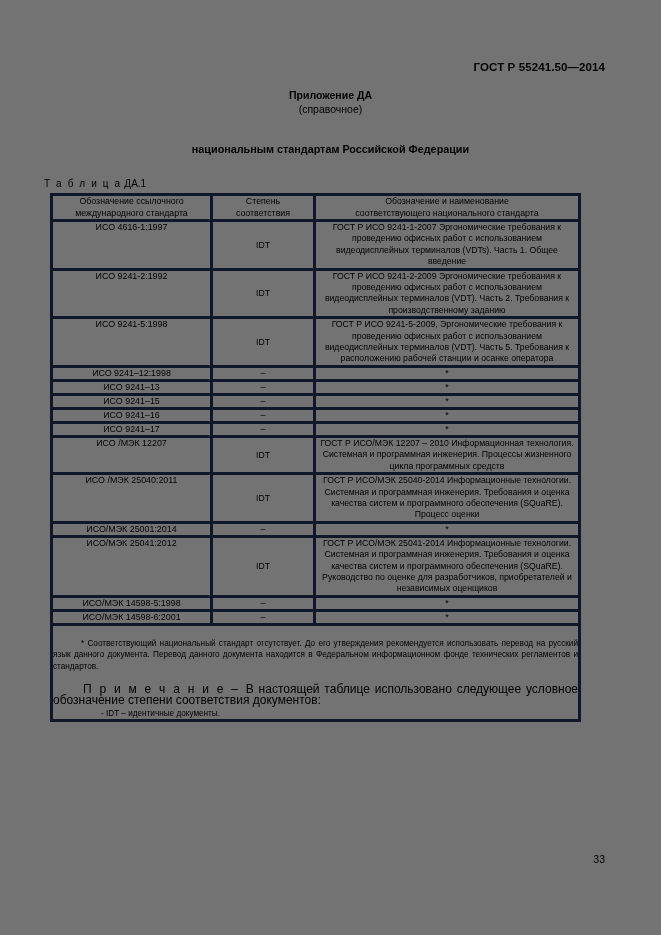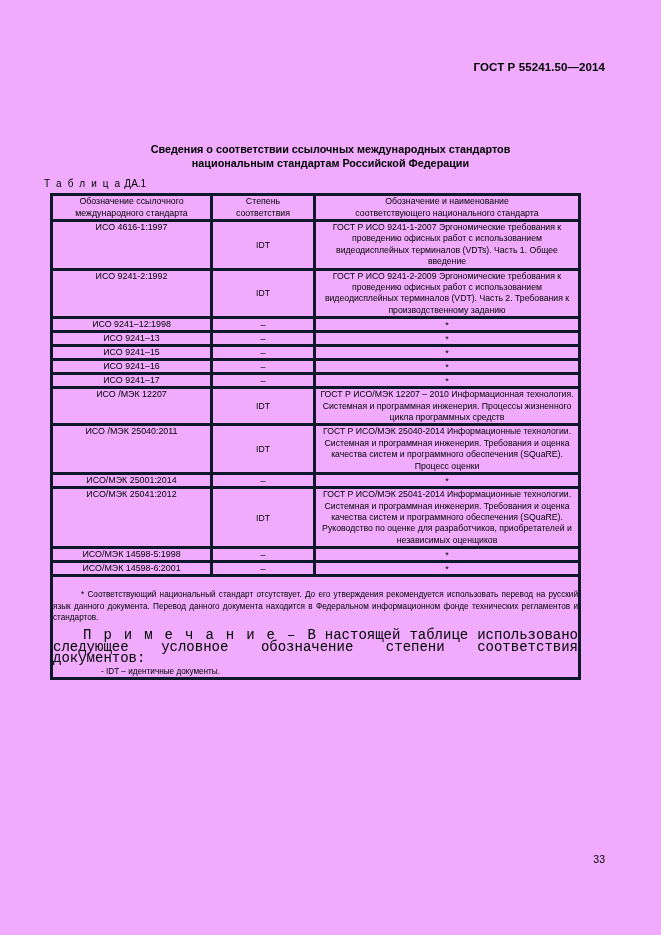--- a/index.html
+++ b/index.html
@@ -8,21 +8,21 @@
     background: #ffffff;
   }
   body {
     font-family: "Liberation Sans", sans-serif;
     color: #000000;
   }
   .page {
     position: relative;
     width: 661px;
     height: 935px;
-    background: #f0abfc;
+    background: #737373;
     overflow: hidden;
     box-sizing: border-box;
   }
 
   
   .doc-header {
     position: absolute;
     top: 61px;
     right: 56px;
     font-size: 11.5px;
@@ -155,26 +155,25 @@
     padding: 4px 6px 6px 6px;
   }
   .foot-p {
     font-size: 8.2px;
     line-height: 11.4px;
     text-align: justify;
     margin: 12px 0 0 0;
     text-indent: 28px;
   }
   .note-p {
-    font-size: 14px;
+    font-size: 12px;
     line-height: 11.4px;
     text-align: justify;
-    margin: 7px 0 0 0;
+    margin: 12px 0 0 0;
     text-indent: 30px;
-    font-family: Liberation Mono, monospace;
   }
   .note-lead {
     letter-spacing: 1.5px;
   }
   .note-item {
     font-size: 8.2px;
     line-height: 11.4px;
     margin: 1px 0 0 0;
     text-indent: 48px;
   }
@@ -187,23 +186,26 @@
     font-size: 10.5px;
   }
 </style>
 </head>
 <body>
 
 <div class="page">
 
   <div class="doc-header">ГОСТ Р 55241.50—2014</div>
 
+  <div class="annex-block">
+    <div class="annex-name">Приложение ДА</div>
+    <div class="annex-kind">(справочное)</div>
+  </div>
 
   <div class="main-title">
-    <div>Сведения о соответствии ссылочных международных стандартов</div>
     <div>национальным стандартам Российской Федерации</div>
   </div>
 
   <div class="table-caption">
     <span>Т а б л и ц а</span><span class="tight">&nbsp;</span><span class="tight">ДА.1</span>
   </div>
 
   <div class="tbl-wrap">
     <table class="std">
       <colgroup>
@@ -234,20 +236,25 @@
           <td class="degree">IDT</td>
           <td class="nat">ГОСТ Р ИСО 9241-1-2007 Эргономические требования к проведению офисных работ с использованием видеодисплейных терминалов (VDTs). Часть 1. Общее введение</td>
         </tr>
 
         <tr>
           <td class="desig">ИСО 9241-2:1992</td>
           <td class="degree">IDT</td>
           <td class="nat">ГОСТ Р ИСО 9241-2-2009 Эргономические требования к проведению офисных работ с использованием видеодисплейных терминалов (VDT). Часть 2. Требования к производственному заданию</td>
         </tr>
 
+        <tr>
+          <td class="desig">ИСО 9241-5:1998</td>
+          <td class="degree">IDT</td>
+          <td class="nat">ГОСТ Р ИСО 9241-5-2009, Эргономические требования к проведению офисных работ с использованием видеодисплейных терминалов (VDT). Часть 5. Требования к расположению рабочей станции и осанке оператора</td>
+        </tr>
 
 
         <tr>
           <td class="desig-mid">ИСО 9241–12:1998</td>
           <td class="degree-dash">–</td>
           <td class="nat-star">*</td>
         </tr>
 
         <tr>
           <td class="desig-mid">ИСО 9241–13</td>

